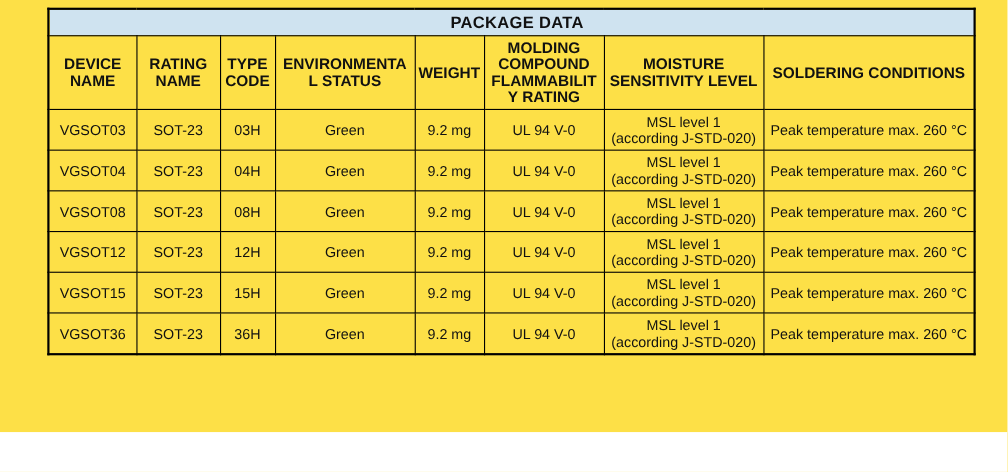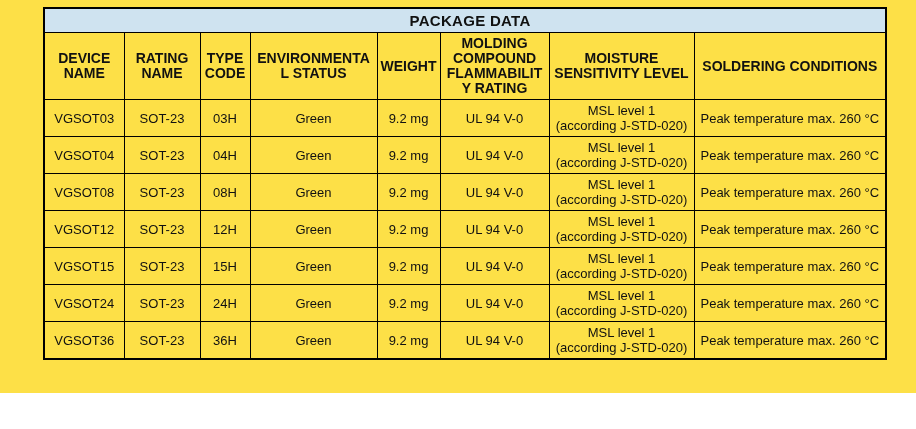--- a/index.html
+++ b/index.html
@@ -154,31 +154,20 @@
         <td class="cell">SOT-23</td>
         <td class="cell">15H</td>
         <td class="cell">Green</td>
         <td class="cell">9.2 mg</td>
         <td class="cell">UL 94 V-0</td>
         <td class="cell">MSL level 1
 (according J-STD-020)</td>
         <td class="cell">Peak temperature max. 260 °C</td>
       </tr>
       <tr>
-        <td class="cell">VGSOT24</td>
-        <td class="cell">SOT-23</td>
-        <td class="cell">24H</td>
-        <td class="cell">Green</td>
-        <td class="cell">9.2 mg</td>
-        <td class="cell">UL 94 V-0</td>
-        <td class="cell">MSL level 1
-(according J-STD-020)</td>
-        <td class="cell">Peak temperature max. 260 °C</td>
-      </tr>
-      <tr>
         <td class="cell">VGSOT36</td>
         <td class="cell">SOT-23</td>
         <td class="cell">36H</td>
         <td class="cell">Green</td>
         <td class="cell">9.2 mg</td>
         <td class="cell">UL 94 V-0</td>
         <td class="cell">MSL level 1
 (according J-STD-020)</td>
         <td class="cell">Peak temperature max. 260 °C</td>
       </tr>

